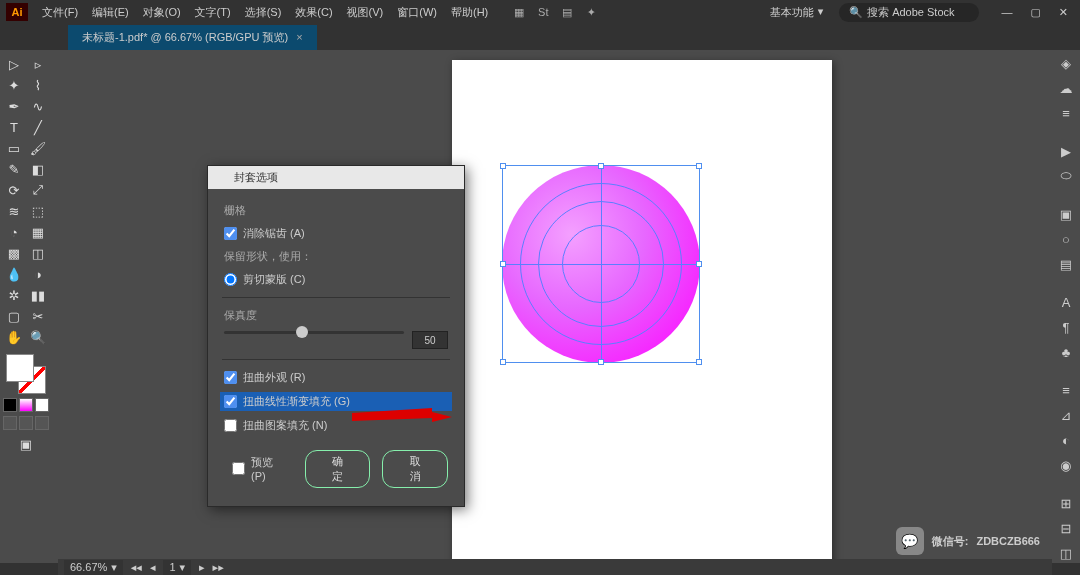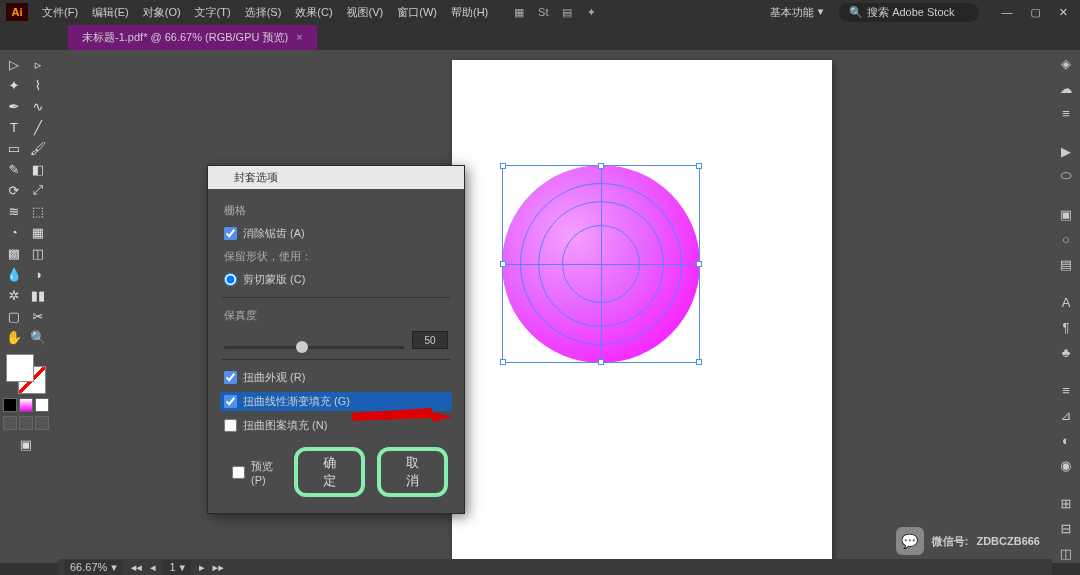--- a/index.html
+++ b/index.html
@@ -7,21 +7,21 @@
 .titlebar{height:24px;background:#323232;display:flex;align-items:center;padding:8px 6px}
 .ai-logo{width:22px;height:18px;background:#330000;color:#ff9a00;font-weight:bold;font-size:11px;display:flex;align-items:center;justify-content:center;margin-right:8px}
 .menu{display:flex;gap:2px}
 .menu span{padding:3px 6px;cursor:pointer}
 .titlebar-right{margin-left:auto;display:flex;align-items:center;gap:10px}
 .workspace-select{display:flex;align-items:flex-start;gap:4px;padding:2px 6px}
 .search-box{background:#262626;border-radius:10px;padding:2px 10px;width:140px;color:#888;font-size:10px;display:flex;align-items:center;gap:4px}
 .win-controls{display:flex;gap:6px;margin-left:6px}
 .win-controls span{padding:2px 6px;cursor:pointer}
 .tabbar{height:26px;background:#323232;display:flex;align-items:center;padding-left:68px}
-.tab{background:#701a75;padding:5px 14px;display:flex;align-items:center;gap:8px;font-size:11px;color:#eee}
+.tab{background:#0c4a6e;padding:5px 14px;display:flex;align-items:center;gap:8px;font-size:11px;color:#eee}
 .tab .x{color:#aaa;cursor:pointer}
 .main{position:absolute;top:50px;left:0;right:0;bottom:12px;display:flex}
 .tools-left{width:52px;background:#4b4b4b;display:flex;flex-direction:column;align-items:center;padding:4px 2px;gap:1px}
 .tool-row{display:flex;gap:2px}
 .tool{width:22px;height:20px;display:flex;align-items:center;justify-content:center;cursor:pointer;color:#ddd;font-size:13px}
 .tool.single{width:46px}
 .swatch-area{margin-top:6px;display:flex;flex-direction:column;align-items:center;gap:4px;width:100%}
 .fill-stroke-swatch{position:relative;width:40px;height:40px}
 .fill-sw{position:absolute;top:0;left:0;width:28px;height:28px;background:#fff;border:1px solid #888}
 .stroke-sw{position:absolute;bottom:0;right:0;width:28px;height:28px;background:linear-gradient(135deg,#fff 0%,#fff 45%,red 45%,red 55%,#fff 55%);border:1px solid #888}
@@ -41,27 +41,27 @@
 .guide-line{position:absolute;background:#5a7fff}
 .gv{width:1px;height:100%;left:50%}.gh{height:1px;width:100%;top:50%}
 .guide-ring{position:absolute;border:1px solid #5a7fff;border-radius:50%}
 .dialog{position:absolute;left:155px;top:115px;width:258px;background:#4b4b4b;border:1px solid #2a2a2a;box-shadow:3px 3px 12px rgba(0,0,0,.5)}
 .dlg-title{background:#e8e8e8;color:#333;padding:4px 26px;font-size:11px}
 .dlg-body{padding:14px 16px 16px}
 .dlg-section{color:#aaa;font-size:11px;margin-bottom:8px}
 .dlg-check{display:flex;align-items:center;gap:6px;margin:7px 0;font-size:11px}
 .dlg-check input{accent-color:#4f8fef}
 .dlg-radio{display:flex;align-items:center;gap:6px;margin:7px 0;font-size:11px}
-.slider-row{display:flex;align-items:flex-end;gap:8px;margin-top:8px}
+.slider-row{display:flex;align-items:flex-start;gap:8px;margin-top:8px}
 .slider-track{flex:1;height:3px;background:#333;position:relative;border-radius:2px}
 .slider-thumb{position:absolute;left:40%;top:-5px;width:12px;height:12px;background:#ccc;border-radius:50%}
 .slider-val{width:36px;height:18px;background:#333;border:1px solid #222;text-align:center;line-height:18px;font-size:10px}
 .dlg-sep{height:1px;background:#333;margin:10px -2px}
 .dlg-buttons{display:flex;gap:12px;margin-top:14px;align-items:center}
-.dlg-btn{border:4px solid #86efac;background:transparent;color:#ddd;border-radius:12px;padding:3px 22px;cursor:pointer;font-size:13px}
+.dlg-btn{border:1px solid #86efac;background:transparent;color:#ddd;border-radius:12px;padding:3px 22px;cursor:pointer;font-size:11px}
 .highlight-row{background:#1a5fb4;padding:2px 4px;margin:2px -4px}
 .red-arrow{position:absolute;left:300px;top:358px;width:100px;height:18px;pointer-events:none}
 .red-arrow svg{width:100%;height:100%}
 .statusbar{position:absolute;bottom:0;left:58px;right:28px;height:16px;background:#3a3a3a;display:flex;align-items:center;padding:0 6px;font-size:10px;color:#aaa;gap:8px}
 .zoom-sel{background:#333;padding:1px 6px;display:flex;align-items:flex-start;gap:4px}
 .watermark{position:absolute;right:40px;bottom:20px;display:flex;align-items:center;gap:8px;color:#fff;font-size:20px;font-weight:bold}
 .wm-ico{width:28px;height:28px;background:#888;border-radius:6px;display:flex;align-items:center;justify-content:center;font-size:14px}
 .mb-icon{width:14px;height:14px;color:#aaa;display:inline-flex;align-items:center;justify-content:center}
 .menu-icons{display:flex;gap:10px;margin-left:18px;align-items:center}
 </style>

